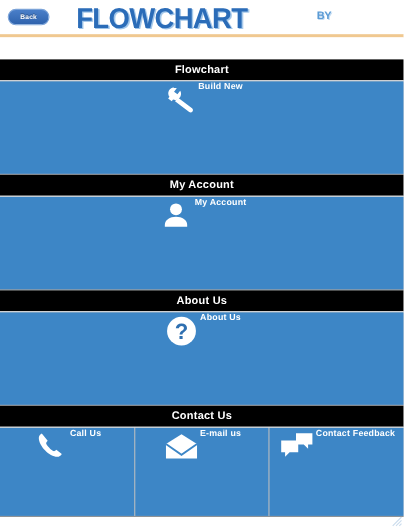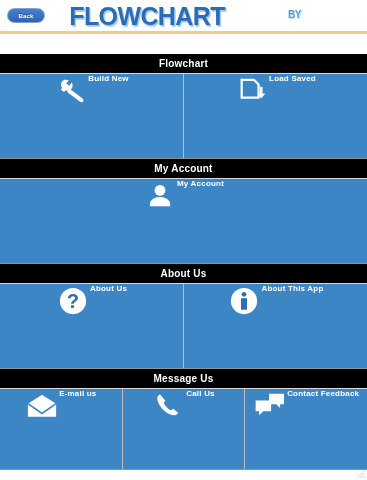--- a/index.html
+++ b/index.html
@@ -176,29 +176,20 @@
   <div class="tile">
     <span class="glyph">
       <svg width="30" height="30" viewBox="0 0 32 32">
         <path fill="#ffffff" d="M11.2 3.6c-3.2 0-5.8 2.6-5.8 5.8 0 1 .25 1.95.7 2.77l-1.5 1.5 3.1 3.1 1.5-1.5c.8.43 1.72.67 2.7.67 3.2 0 5.8-2.6 5.8-5.8 0-.85-.18-1.65-.5-2.38l-3.1 3.1-2.9-2.9 3.1-3.1c-.72-.33-1.5-.5-2.35-.5z" transform="rotate(-8 11.2 10)"></path>
         <path fill="#ffffff" d="M12.6 16.1l3.1 3.1 9.1 9.1c.9.9 2.3.9 3.2 0 .9-.9.9-2.3 0-3.2l-9.1-9.1-3.1-3.1z" transform="rotate(-8 20 22)"></path>
       </svg>
     </span>
     <span class="tile-label">Build New</span>
   </div>
 
-  <div class="tile">
-    <span class="glyph">
-      <svg width="30" height="30" viewBox="0 0 32 32">
-        <path fill="none" stroke="#ffffff" stroke-width="2.4" d="M5 4h13l5 5v14H5z"></path>
-        <path fill="#ffffff" d="M24.6 11.5h2.6v7.1h3.1l-4.4 5.4-4.4-5.4h3.1z"></path>
-      </svg>
-    </span>
-    <span class="tile-label">Load Saved</span>
-  </div>
 
 </div>
 
 <div class="section-bar">My Account</div>
 <div class="tile-row r2">
 
   <div class="tile">
     <span class="glyph">
       <svg width="28" height="28" viewBox="0 0 32 32">
         <circle cx="16" cy="9.5" r="6.2" fill="#ffffff"></circle>
@@ -217,57 +208,47 @@
   <div class="tile">
     <span class="glyph">
       <svg width="28" height="28" viewBox="0 0 32 32">
         <circle cx="16" cy="16" r="15" fill="#ffffff"></circle>
         <text x="16" y="24.5" text-anchor="middle" font-family="Liberation Sans, sans-serif" font-size="23" font-weight="bold" fill="#2e6fb0">?</text>
       </svg>
     </span>
     <span class="tile-label">About Us</span>
   </div>
 
-  <div class="tile">
-    <span class="glyph">
-      <svg width="28" height="28" viewBox="0 0 32 32">
-        <circle cx="16" cy="16" r="15" fill="#ffffff"></circle>
-        <circle cx="16" cy="8.4" r="2.7" fill="#2e6fb0"></circle>
-        <path fill="#2e6fb0" d="M12.6 12.8h6.8v13.2h-6.8z"></path>
-      </svg>
-    </span>
-    <span class="tile-label">About This App</span>
-  </div>
-
-</div>
-
-<div class="section-bar">Message Us</div>
+
+</div>
+
+<div class="section-bar">Contact Us</div>
 <div class="tile-row r4">
+
+  <div class="tile">
+    <span class="glyph">
+      <svg width="30" height="30" viewBox="0 0 32 32">
+        <path fill="#ffffff" d="M6.4 3.4c-1.6 1.0-2.9 2.4-2.9 4.3 0 7.6 10.2 18.2 17.9 18.2 1.9 0 3.4-1.2 4.4-2.8l-5.3-4.1c-.9.8-1.9 1.8-2.9 1.3-2.3-1.1-5.9-4.8-6.9-7.1-.4-1 .6-2 1.4-2.9z"></path>
+      </svg>
+    </span>
+    <span class="tile-label">Call Us</span>
+  </div>
 
   <div class="tile">
     <span class="glyph">
       <svg width="32" height="26" viewBox="0 0 34 26">
         <path fill="#ffffff" d="M2 10.5L17 1l15 9.5v14H2z"></path>
         <path fill="none" stroke="#3d86c6" stroke-width="1.8" d="M2 10.5L17 21l15-10.5"></path>
       </svg>
     </span>
     <span class="tile-label">E-mail us</span>
   </div>
 
   <div class="tile">
     <span class="glyph">
-      <svg width="30" height="30" viewBox="0 0 32 32">
-        <path fill="#ffffff" d="M6.4 3.4c-1.6 1.0-2.9 2.4-2.9 4.3 0 7.6 10.2 18.2 17.9 18.2 1.9 0 3.4-1.2 4.4-2.8l-5.3-4.1c-.9.8-1.9 1.8-2.9 1.3-2.3-1.1-5.9-4.8-6.9-7.1-.4-1 .6-2 1.4-2.9z"></path>
-      </svg>
-    </span>
-    <span class="tile-label">Call Us</span>
-  </div>
-
-  <div class="tile">
-    <span class="glyph">
       <svg width="32" height="28" viewBox="0 0 34 30">
         <path fill="#ffffff" d="M16 2h16v11h-4.2v4.2L23.6 13H16z"></path>
         <path fill="#ffffff" d="M1.6 9h16.6v11.6h-8.4L5.4 25v-4.4H1.6z"></path>
       </svg>
     </span>
     <span class="tile-label">Contact Feedback</span>
   </div>
 
   <svg id="resize-grip" viewBox="0 0 10 10">
     <path stroke="#9fbfdd" stroke-width="1" d="M9 1L1 9M9 4L4 9M9 7L7 9"></path>

